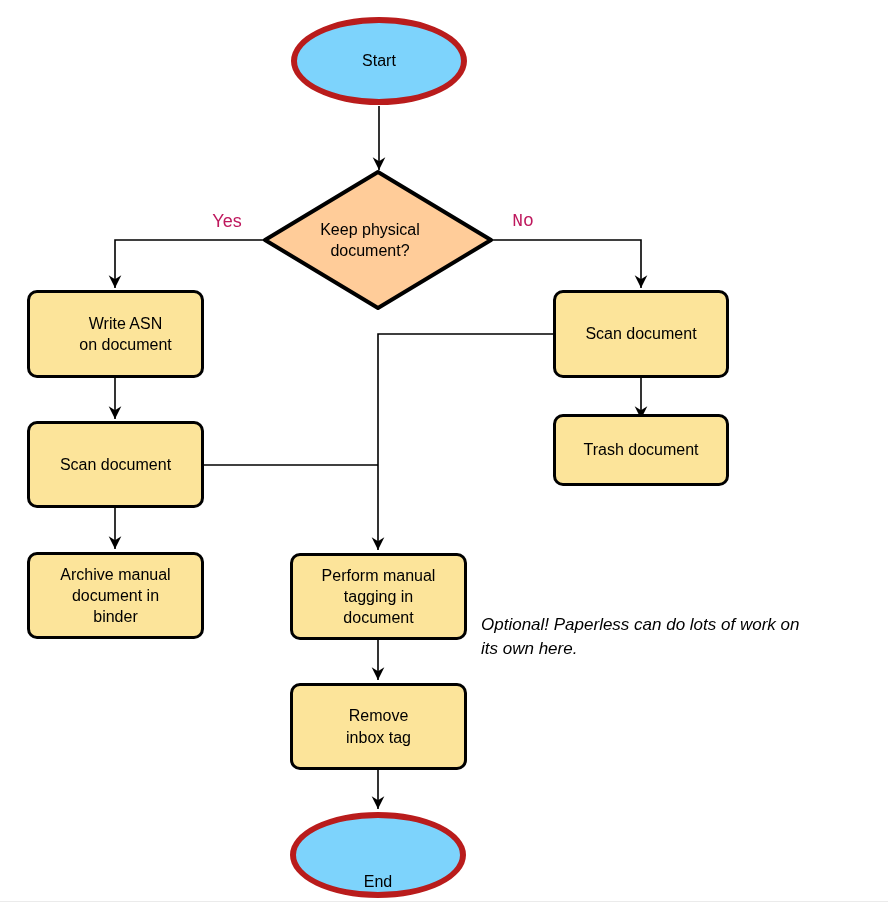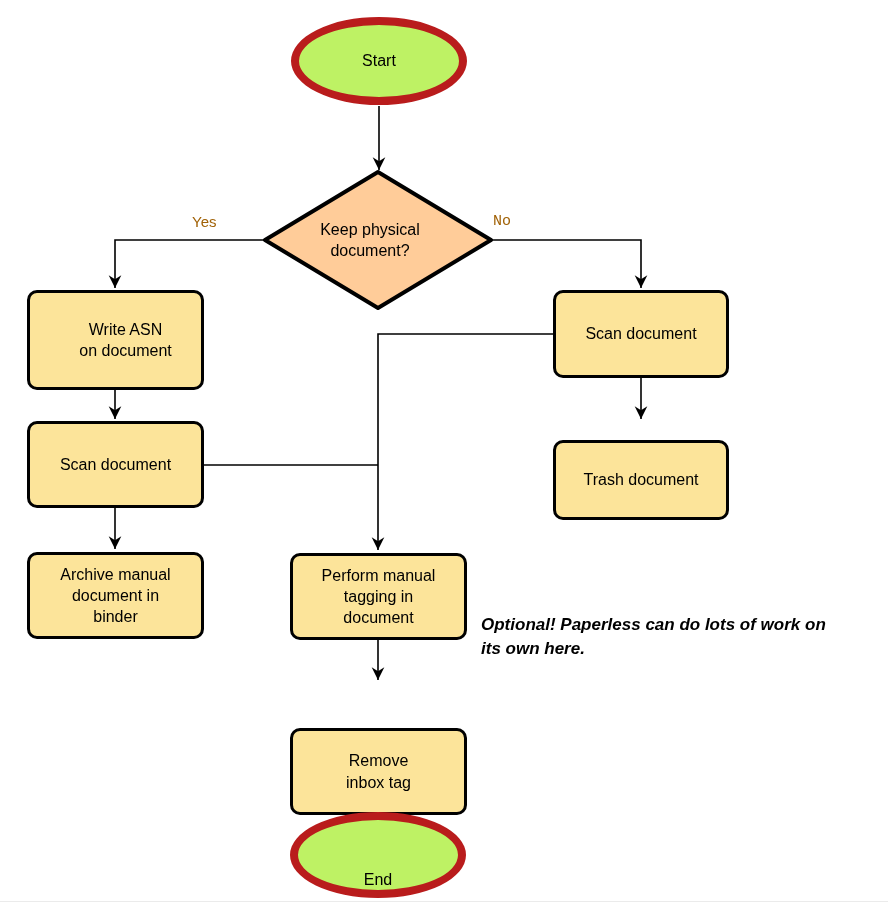--- a/index.html
+++ b/index.html
@@ -27,52 +27,51 @@
     display: flex;
     align-items: center;
     justify-content: center;
     text-align: center;
     color: #000000;
     font-size: 16px;
     line-height: 1.32;
     white-space: pre-line;
   }
   .terminal {
-    background: #bef264;
-    border: 8px solid #b91c1c;
+    background: #7dd3fc;
+    border: 6px solid #b91c1c;
     border-radius: 50%;
   }
   .process {
     background: #fce49a;
     border: 3px solid #000000;
     border-radius: 10px;
   }
   .decision-label {
     background: transparent;
     border: none;
   }
   .edge-label {
     position: absolute;
     display: flex;
     align-items: center;
-    justify-content: flex-start;
-    font-size: 15px;
-    color: #a16207;
+    justify-content: center;
+    font-size: 18px;
+    color: #be185d;
   }
   .annotation {
     position: absolute;
     left: 481px;
     top: 589px;
     width: 404px;
     font-size: 17px;
     font-style: italic;
     line-height: 1.42;
     color: #000000;
     white-space: pre-line;
-    font-weight: bold;
   }
   .bottom-hairline {
     position: absolute;
     left: 0;
     top: 901px;
     width: 888px;
     height: 1px;
     background: #ebebeb;
   }
 </style>
@@ -121,50 +120,50 @@
   </div>
 
   <div class="edge-label" style="left:192px; top:210px; width:70px; height:22px;">
     <span>Yes</span>
   </div>
 
   <div class="edge-label" style="left:493px; top:210px; width:60px; height:22px;font-family:Liberation Mono, monospace;">
     <span>No</span>
   </div>
 
-  <div class="node process" style="left:27px; top:290px; width:177px; height:100px;padding-left:20px;">
+  <div class="node process" style="left:27px; top:290px; width:177px; height:88px;padding-left:20px;">
     <span>Write ASN
 on document</span>
   </div>
 
   <div class="node process" style="left:27px; top:421px; width:177px; height:87px;">
     <span>Scan document</span>
   </div>
 
   <div class="node process" style="left:27px; top:552px; width:177px; height:87px;">
     <span>Archive manual
 document in
 binder</span>
   </div>
 
   <div class="node process" style="left:553px; top:290px; width:176px; height:88px;">
     <span>Scan document</span>
   </div>
 
-  <div class="node process" style="left:553px; top:440px; width:176px; height:80px;justify-content:center;">
+  <div class="node process" style="left:553px; top:414px; width:176px; height:72px;justify-content:center;">
     <span>Trash document</span>
   </div>
 
   <div class="node process" style="left:290px; top:553px; width:177px; height:87px;">
     <span>Perform manual
 tagging in
 document</span>
   </div>
 
-  <div class="node process" style="left:290px; top:683px; width:177px; height:87px;margin-top:45px;">
+  <div class="node process" style="left:290px; top:683px; width:177px; height:87px;">
     <span>Remove
 inbox tag</span>
   </div>
 
   <div class="node terminal" style="left:290px; top:812px; width:176px; height:86px;align-items:flex-end;">
     <span>End</span>
   </div>
 
   <div class="annotation">
     <span>Optional! Paperless can do lots of work on

